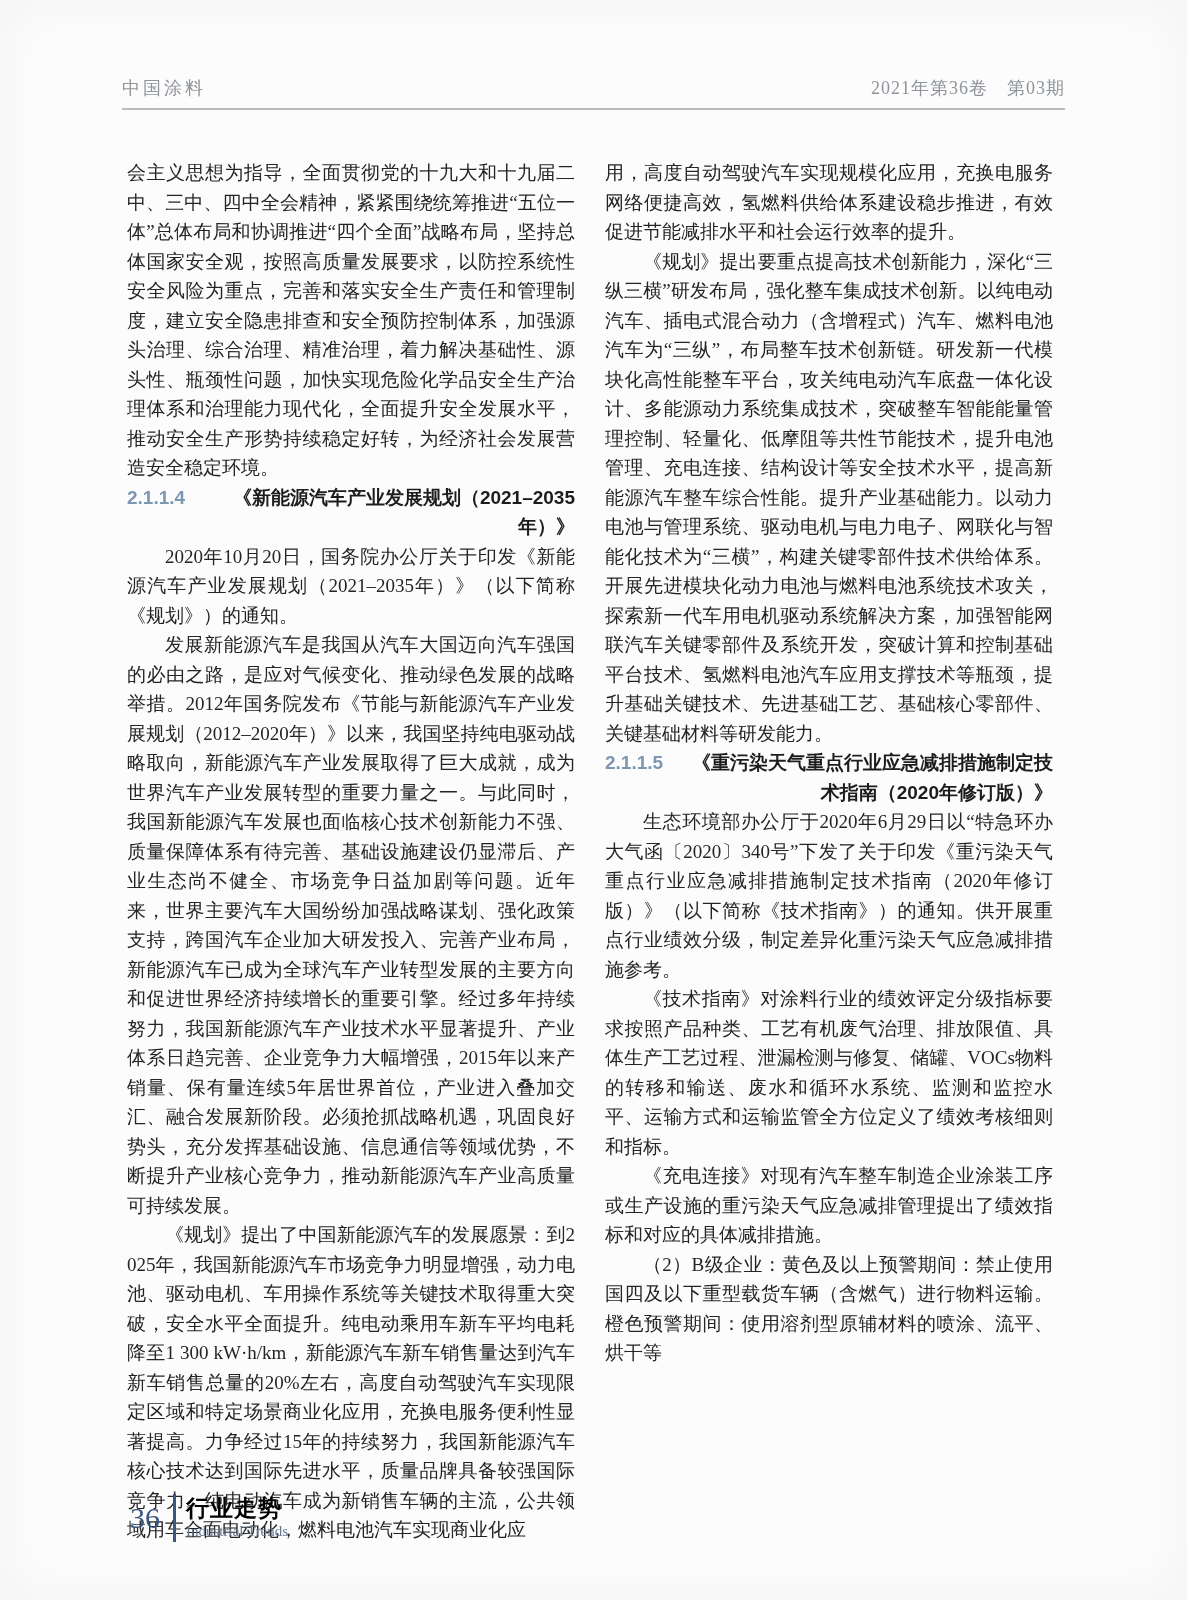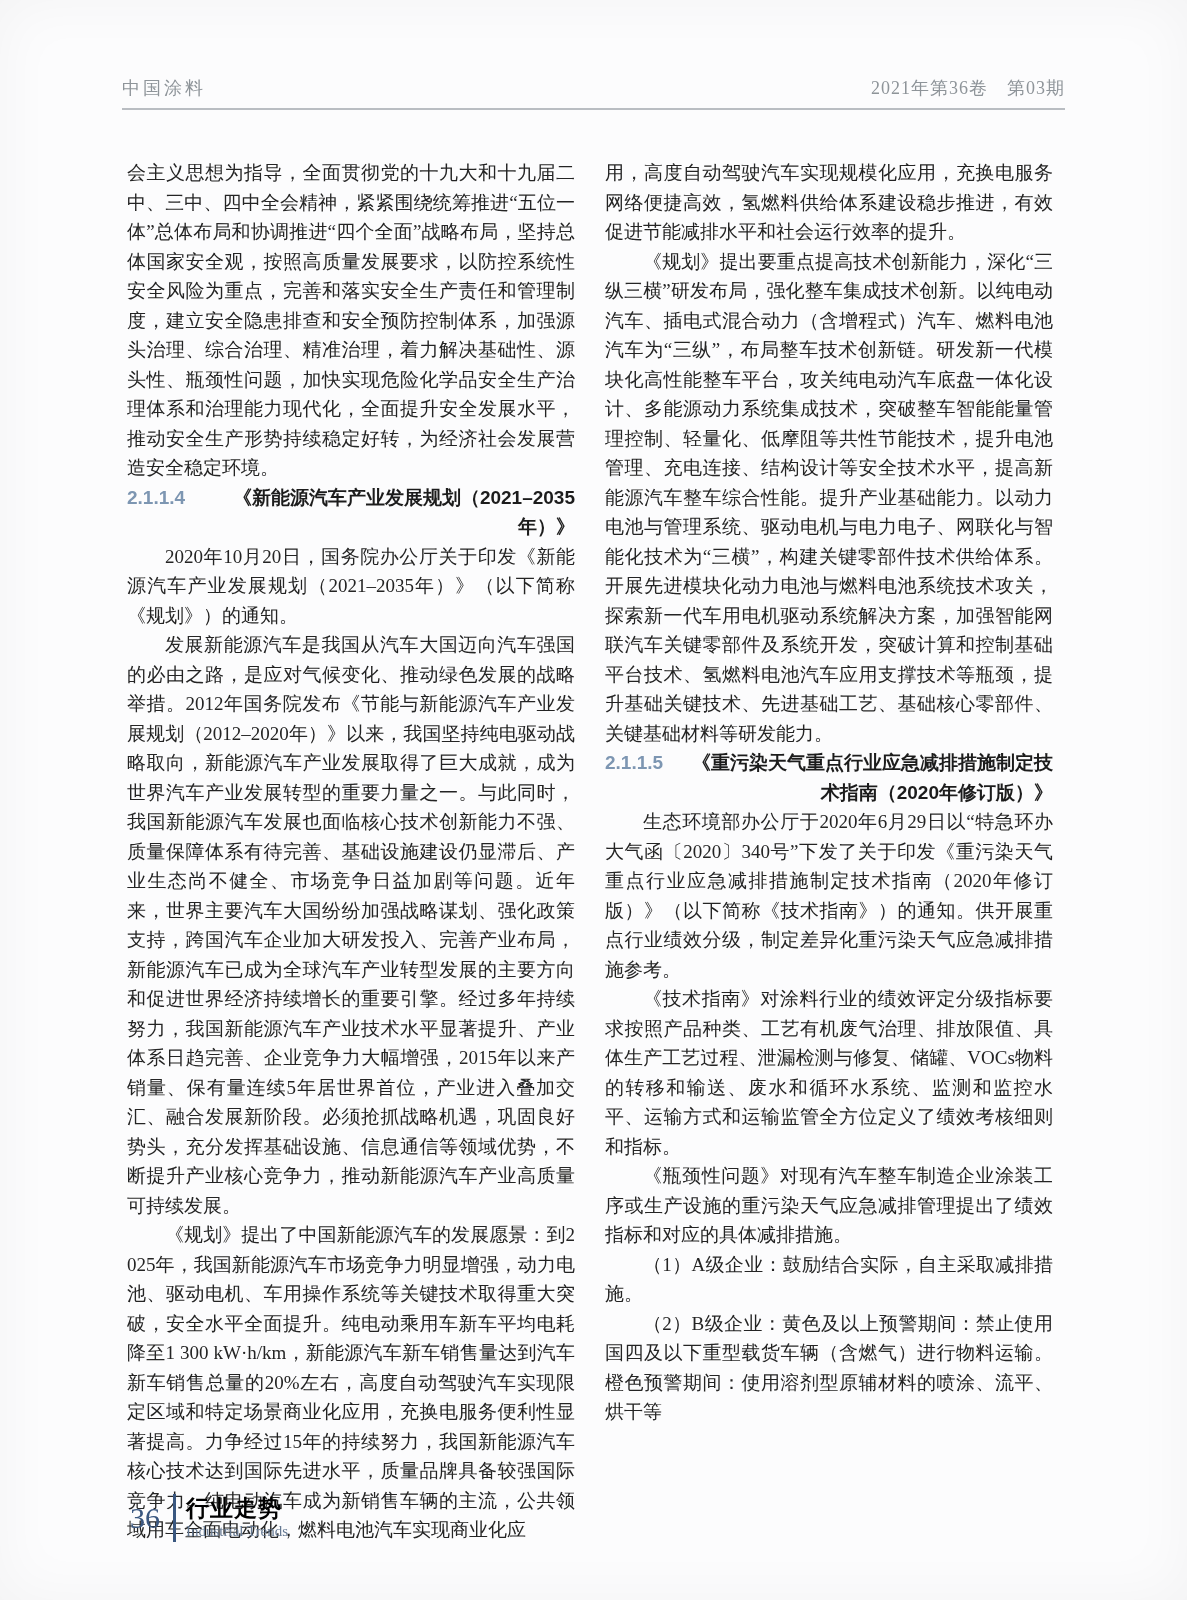--- a/index.html
+++ b/index.html
@@ -98,22 +98,21 @@
       </div>
     <div class="col">
         <p class="para">用，高度自动驾驶汽车实现规模化应用，充换电服务网络便捷高效，氢燃料供给体系建设稳步推进，有效促进节能减排水平和社会运行效率的提升。</p>
         <p class="para indent">《规划》提出要重点提高技术创新能力，深化“三纵三横”研发布局，强化整车集成技术创新。以纯电动汽车、插电式混合动力（含增程式）汽车、燃料电池汽车为“三纵”，布局整车技术创新链。研发新一代模块化高性能整车平台，攻关纯电动汽车底盘一体化设计、多能源动力系统集成技术，突破整车智能能量管理控制、轻量化、低摩阻等共性节能技术，提升电池管理、充电连接、结构设计等安全技术水平，提高新能源汽车整车综合性能。提升产业基础能力。以动力电池与管理系统、驱动电机与电力电子、网联化与智能化技术为“三横”，构建关键零部件技术供给体系。开展先进模块化动力电池与燃料电池系统技术攻关，探索新一代车用电机驱动系统解决方案，加强智能网联汽车关键零部件及系统开发，突破计算和控制基础平台技术、氢燃料电池汽车应用支撑技术等瓶颈，提升基础关键技术、先进基础工艺、基础核心零部件、关键基础材料等研发能力。</p>
         <div class="heading">
           <span class="hnum">2.1.1.5</span>
           <span class="htitle">《重污染天气重点行业应急减排措施制定技术指南（2020年修订版）》</span>
         </div>
         <p class="para indent">生态环境部办公厅于2020年6月29日以“特急环办大气函〔2020〕340号”下发了关于印发《重污染天气重点行业应急减排措施制定技术指南（2020年修订版）》（以下简称《技术指南》）的通知。供开展重点行业绩效分级，制定差异化重污染天气应急减排措施参考。</p>
         <p class="para indent">《技术指南》对涂料行业的绩效评定分级指标要求按照产品种类、工艺有机废气治理、排放限值、具体生产工艺过程、泄漏检测与修复、储罐、VOCs物料的转移和输送、废水和循环水系统、监测和监控水平、运输方式和运输监管全方位定义了绩效考核细则和指标。</p>
-        <p class="para indent">《瓶颈性问题》对现有汽车整车制造企业涂装工序或生产设施的重污染天气应急减排管理提出了绩效指标和对应的具体减排措施。</p>
-        <p class="para indent">（1）A级企业：鼓励结合实际，自主采取减排措施。</p>
+        <p class="para indent">《充电连接》对现有汽车整车制造企业涂装工序或生产设施的重污染天气应急减排管理提出了绩效指标和对应的具体减排措施。</p>
         <p class="para indent">（2）B级企业：黄色及以上预警期间：禁止使用国四及以下重型载货车辆（含燃气）进行物料运输。橙色预警期间：使用溶剂型原辅材料的喷涂、流平、烘干等</p>
       </div>
   </div>
 
   <div class="footer">
     <span class="pagenum">36</span>
     <span class="vbar"></span>
     <span>
       <div class="sec-cn">行业走势</div>
       <div class="sec-en">Industrial Trends</div>

